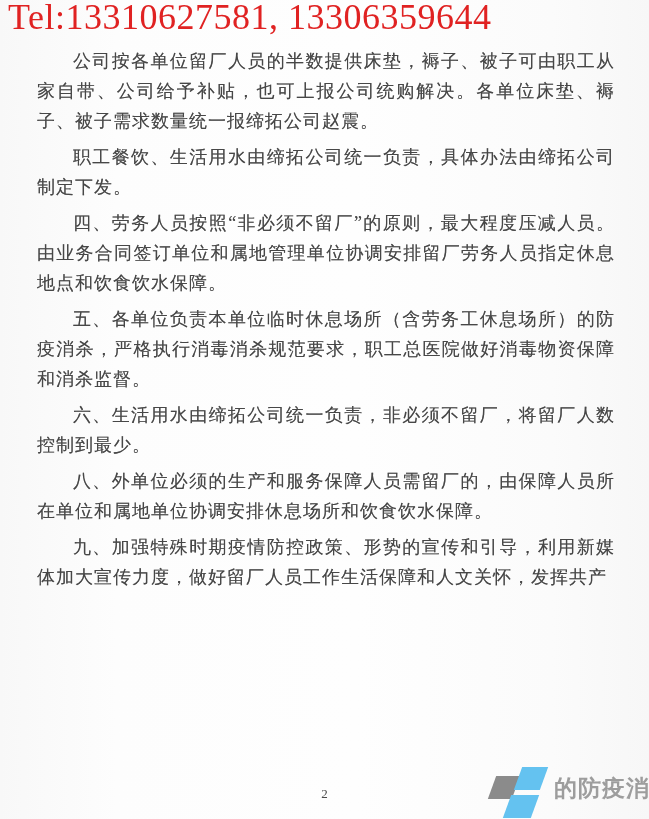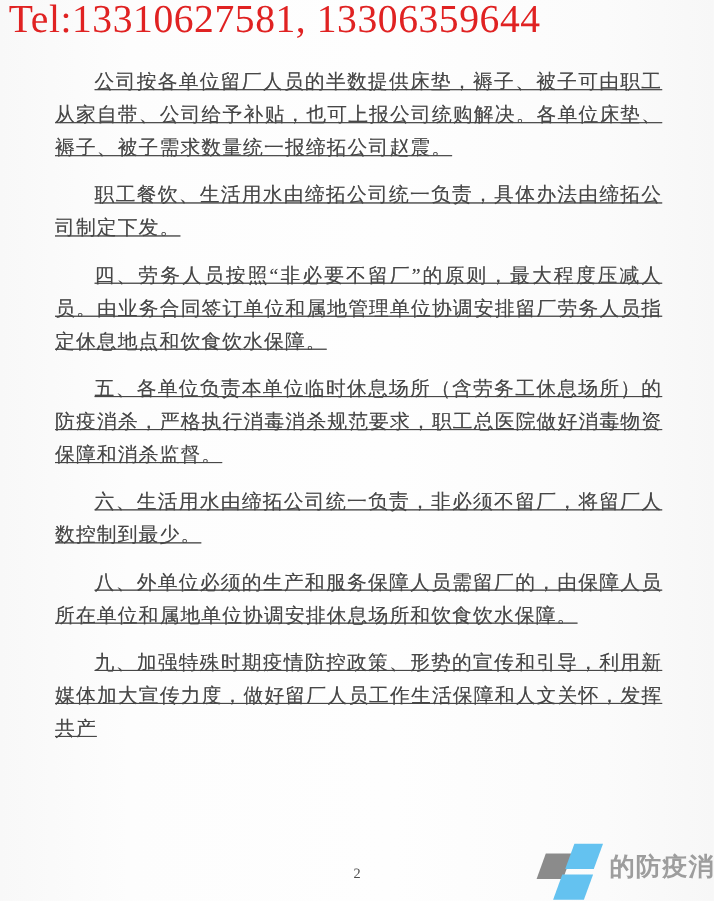--- a/index.html
+++ b/index.html
@@ -35,23 +35,22 @@
     top: 46px;
     width: 578px;
     font-size: 18px;
     line-height: 30px;
     letter-spacing: 1px;
     color: #474747;
     text-align: justify;
     text-shadow: 0 0 0.6px rgba(70,70,70,0.55);
   }
   .doc-body p {
-    margin: 13px;
+    margin: 0;
     text-indent: 2em;
-    text-decoration: underline;
   }
   .doc-body p + p {
     margin-top: 6px;
   }
   .page-number {
     position: absolute;
     left: 0;
     right: 0;
     top: 786px;
     text-align: center;
@@ -102,21 +101,21 @@
 </head>
 <body>
 
 <div class="page">
 
   <div class="tel-line">Tel:13310627581, 13306359644</div>
 
   <div class="doc-body">
     <p>公司按各单位留厂人员的半数提供床垫，褥子、被子可由职工从家自带、公司给予补贴，也可上报公司统购解决。各单位床垫、褥子、被子需求数量统一报缔拓公司赵震。</p>
     <p>职工餐饮、生活用水由缔拓公司统一负责，具体办法由缔拓公司制定下发。</p>
-    <p>四、劳务人员按照“非必要不留厂”的原则，最大程度压减人员。由业务合同签订单位和属地管理单位协调安排留厂劳务人员指定休息地点和饮食饮水保障。</p>
+    <p>四、劳务人员按照“非必须不留厂”的原则，最大程度压减人员。由业务合同签订单位和属地管理单位协调安排留厂劳务人员指定休息地点和饮食饮水保障。</p>
     <p>五、各单位负责本单位临时休息场所（含劳务工休息场所）的防疫消杀，严格执行消毒消杀规范要求，职工总医院做好消毒物资保障和消杀监督。</p>
     <p>六、生活用水由缔拓公司统一负责，非必须不留厂，将留厂人数控制到最少。</p>
     <p>八、外单位必须的生产和服务保障人员需留厂的，由保障人员所在单位和属地单位协调安排休息场所和饮食饮水保障。</p>
     <p>九、加强特殊时期疫情防控政策、形势的宣传和引导，利用新媒体加大宣传力度，做好留厂人员工作生活保障和人文关怀，发挥共产</p>
   </div>
 
   <div class="page-number">2</div>
 
   <div class="brand">
     <div class="logo">

